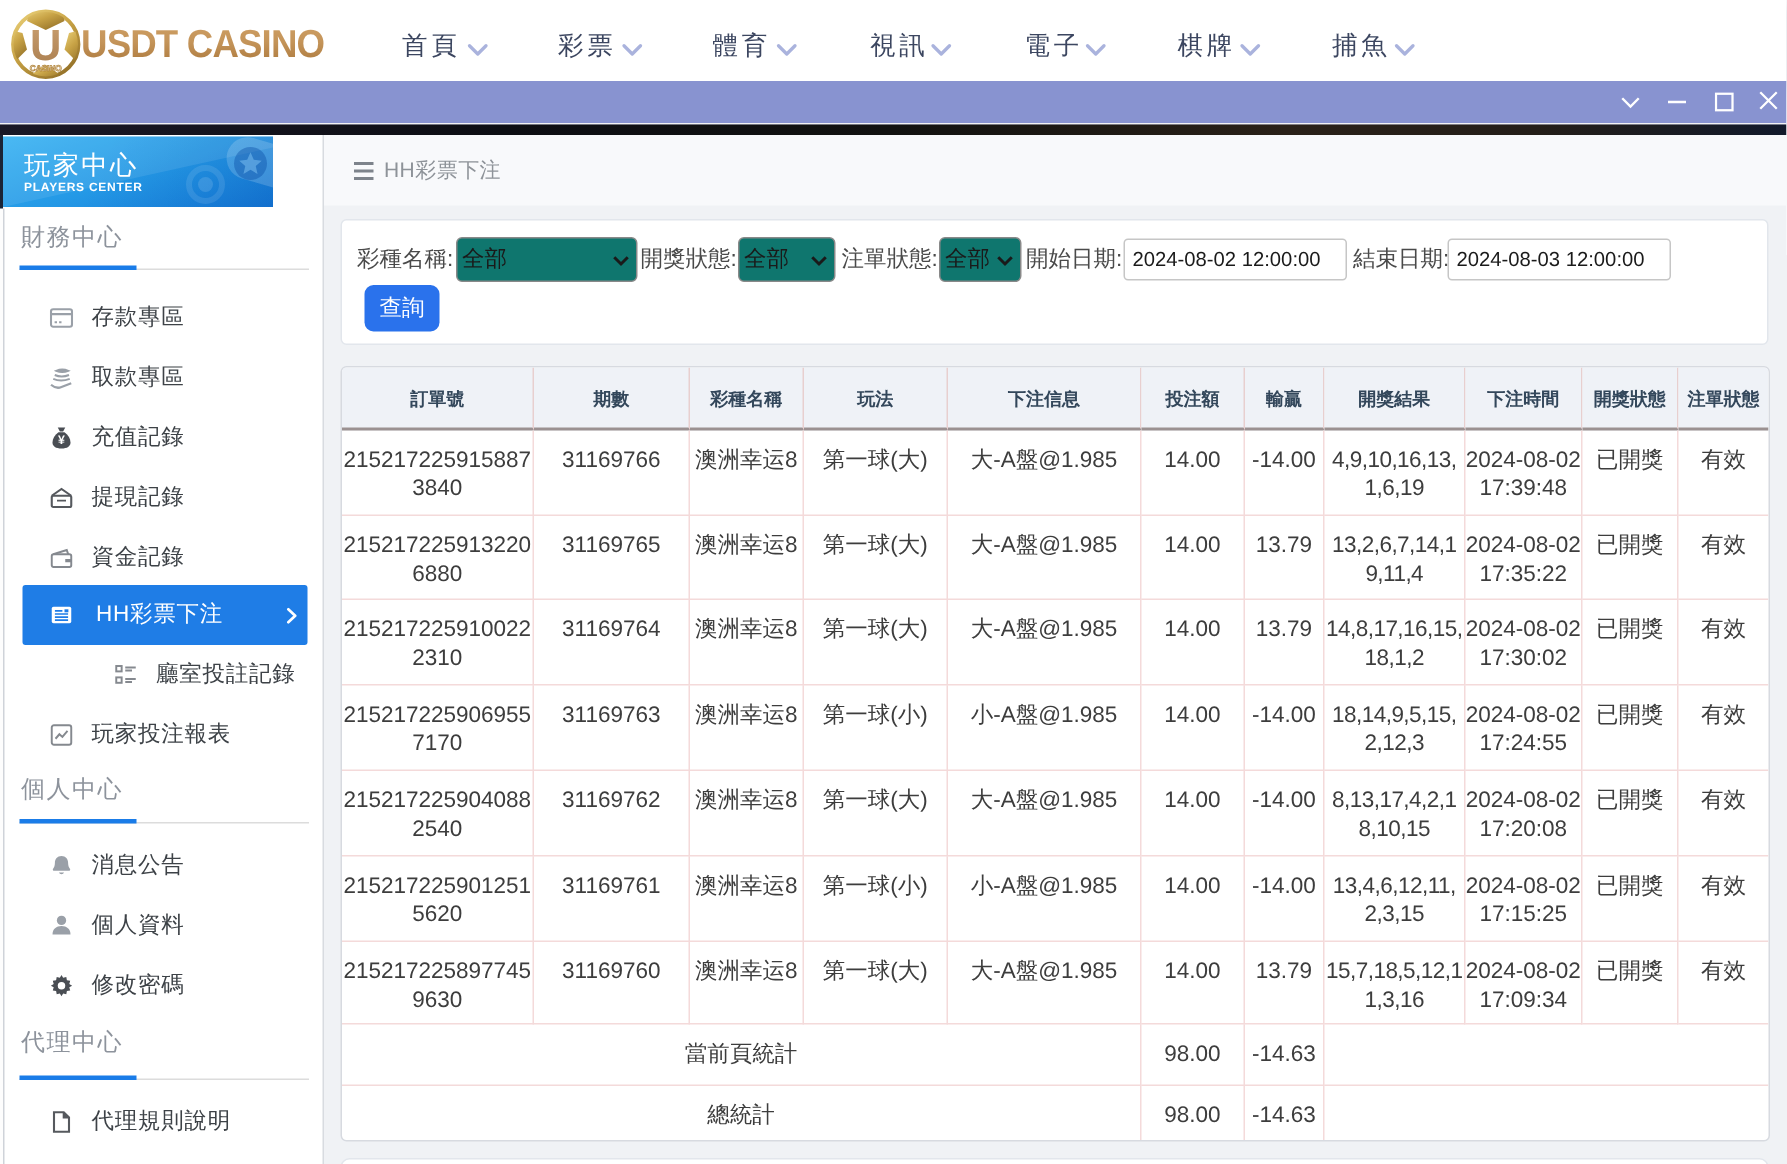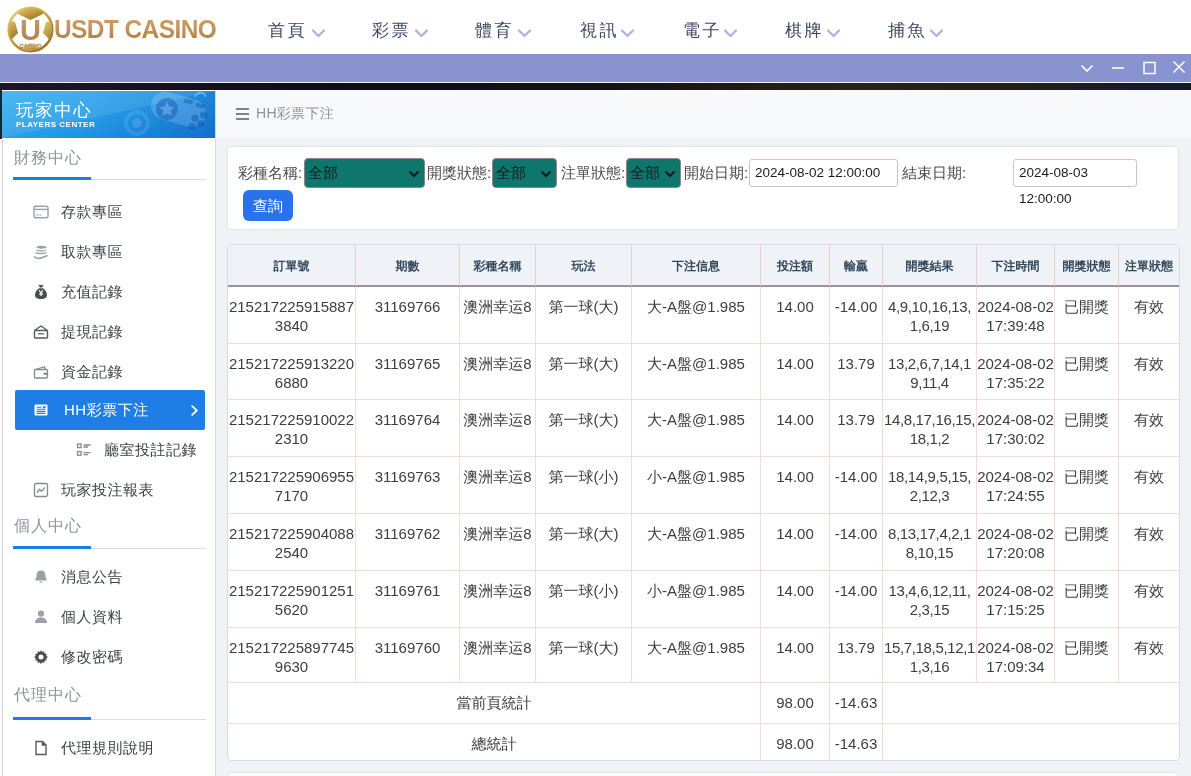--- a/index.html
+++ b/index.html
@@ -16,21 +16,21 @@
   #purple { position:absolute; left:0; top:54px; width:1191px; height:29px; background:#8893d0; border-bottom:1px solid #f2f2f4; }
   #purple svg { position:absolute; top:0; }
 
   
   #darkstrip { position:absolute; left:0; top:83px; width:1191px; height:7px;
     background:linear-gradient(90deg,#1a1826 0%, #0d0e13 28%, #121210 50%, #2a2118 72%, #241e18 86%, #121a2b 100%); }
 
   
   #sidebar { position:absolute; left:0; top:90px; width:216px; height:686px; background:#fff;
     border-left:2px solid #fdfdfd; border-right:1px solid #d8dbe0; }
-  #sidehead { position:absolute; left:0; top:1px; width:213px; height:47px;
+  #sidehead { position:absolute; left:0; top:1px; width:180px; height:47px;
     background:linear-gradient(160deg,#38b2f2 0%, #2499e6 50%, #1478d8 100%); overflow:hidden; }
   #sidehead .t1 { position:absolute; left:14px; top:7px; font-size:17.5px; color:#fff; letter-spacing:1.6px; }
   #sidehead .t2 { position:absolute; left:14px; top:29px; font-size:8px; color:#fff; letter-spacing:0.5px; font-weight:bold; }
   .sectitle { position:absolute; left:12px; font-size:16px; color:#8d939c; letter-spacing:1px; }
   .secline  { position:absolute; left:11px; width:193px; height:1px; background:#dcdcdc; }
   .secline i{ position:absolute; left:0; top:-2px; width:78px; height:3px; background:#1a7ce8; display:block; }
   .mitem { position:absolute; left:0; width:213px; height:40px; }
   .mitem .ic { position:absolute; left:31px; top:12px; width:16px; height:16px; }
   .mitem .tx { position:absolute; left:59px; top:0; line-height:40px; font-size:15px; color:#3d4247; letter-spacing:0.5px; }
   .mitem.active { left:13px; width:190px; background:#1f7de6; border-radius:2px; }
@@ -342,21 +342,21 @@
       <div class="v">全部</div>
     <svg style="left:37px;" width="12" height="12" viewBox="0 0 12 12">
         <path d="M1.5 3.5 L6 8 L10.5 3.5" fill="none" stroke="#1a1a1a" stroke-width="2"></path>
       </svg>
     </div>
   <div class="flabel" style="left:456px;">開始日期:</div>
   <div class="finp" style="left:521px; width:149px;">
       <div class="v">2024-08-02 12:00:00</div>
     </div>
   <div class="flabel" style="left:674px;">結束日期:</div>
-  <div class="finp" style="left:737px; width:124px;margin-left:48px;">
+  <div class="finp" style="left:737px; width:149px;">
       <div class="v">2024-08-03 12:00:00</div>
     </div>
   <div id="qbtn">查詢</div>
 </div>
 <div id="tablewrap">
 <table>
 <colgroup>
 <col style="width:128px">
         <col style="width:104px">
         <col style="width:76px">

